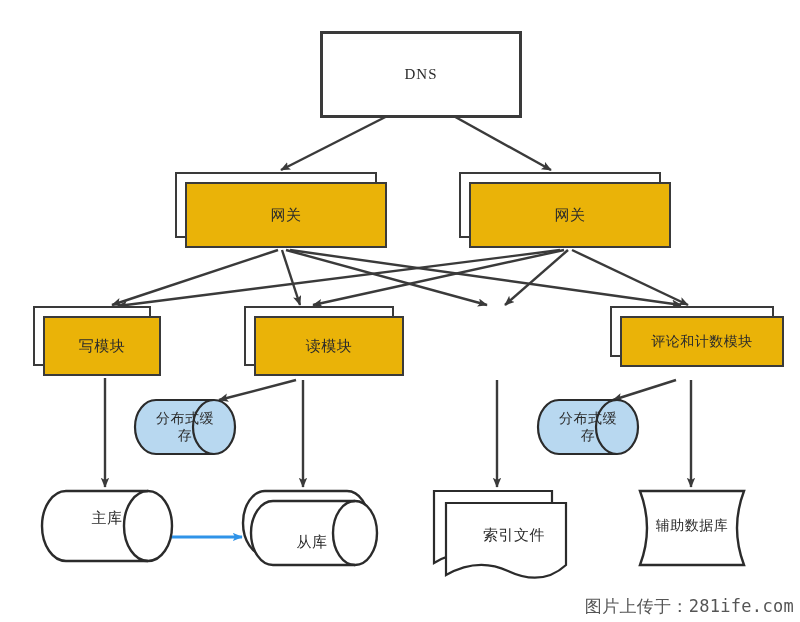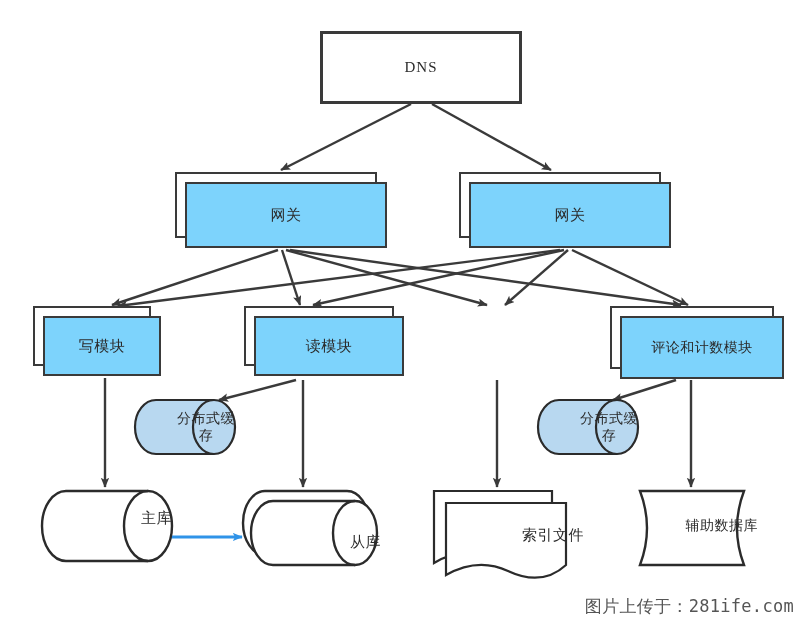--- a/index.html
+++ b/index.html
@@ -39,21 +39,21 @@
     background: #ffffff;
     box-sizing: border-box;
   }
   .stackbox .front {
     position: absolute;
     left: 10px;
     top: 10px;
     right: 0;
     bottom: 0;
     border: 2px solid #3a3a3a;
-    background: #7dd3fc;
+    background: #eab308;
     box-sizing: border-box;
     display: flex;
     align-items: center;
     justify-content: center;
   }
   
   .plainbox {
     position: absolute;
     border: 3px solid #3a3a3a;
     background: #ffffff;
@@ -89,21 +89,21 @@
     overflow: visible;
   }
   .shape .caption {
     position: absolute;
     left: 0;
     top: 0;
     width: 100%;
     height: 100%;
     display: flex;
     align-items: center;
-    justify-content: flex-end;
+    justify-content: center;
     pointer-events: none;
   }
   .watermark {
     position: absolute;
     right: 6px;
     bottom: 4px;
     font-family: "DejaVu Sans Mono", "Liberation Mono", monospace;
     font-size: 17px;
     color: #555555;
     letter-spacing: 0.3px;
@@ -147,21 +147,21 @@
       <path d="M303,380 L303,487"></path>
       <path d="M497,380 L497,487"></path>
       <path d="M691,380 L691,487"></path>
     </g>
 
     <g stroke="#2f93e8" stroke-width="3.2" fill="none" marker-end="url(#ahb)">
       <path d="M168,537 L242,537"></path>
     </g>
   </svg>
 
-  <div class="plainbox" style="left:320px; top:31px; width:202px; height:73px;">
+  <div class="plainbox" style="left:320px; top:31px; width:202px; height:87px;">
     <span class="label latin">DNS</span>
   </div>
 
   <div class="stackbox" style="left:175px; top:172px; width:212px; height:76px;">
     <div class="back"></div>
     <div class="front">
       <span class="label">网关</span>
     </div>
   </div>
 
@@ -180,21 +180,21 @@
   </div>
 
   <div class="stackbox" style="left:244px; top:306px; width:160px; height:70px;text-decoration:underline;">
     <div class="back"></div>
     <div class="front">
       <span class="label">读模块</span>
     </div>
   </div>
 
 
-  <div class="stackbox" style="left:610px; top:306px; width:174px; height:73px;">
+  <div class="stackbox" style="left:610px; top:306px; width:174px; height:61px;">
     <div class="back"></div>
     <div class="front">
       <span class="label small">评论和计数模块</span>
     </div>
   </div>
 
   <div class="shape" style="left:134px; top:399px; width:102px; height:56px;">
     <svg width="102" height="56" viewBox="0 0 102 56">
       <path d="M22,1 H80 A21,27 0 0 1 80,55 H22 A21,27 0 0 1 22,1 Z" fill="#b8d8f0" stroke="#2b2b2b" stroke-width="2.2"></path>
       <path d="M80,1 A21,27 0 0 0 80,55" fill="none" stroke="#2b2b2b" stroke-width="2.2"></path>

